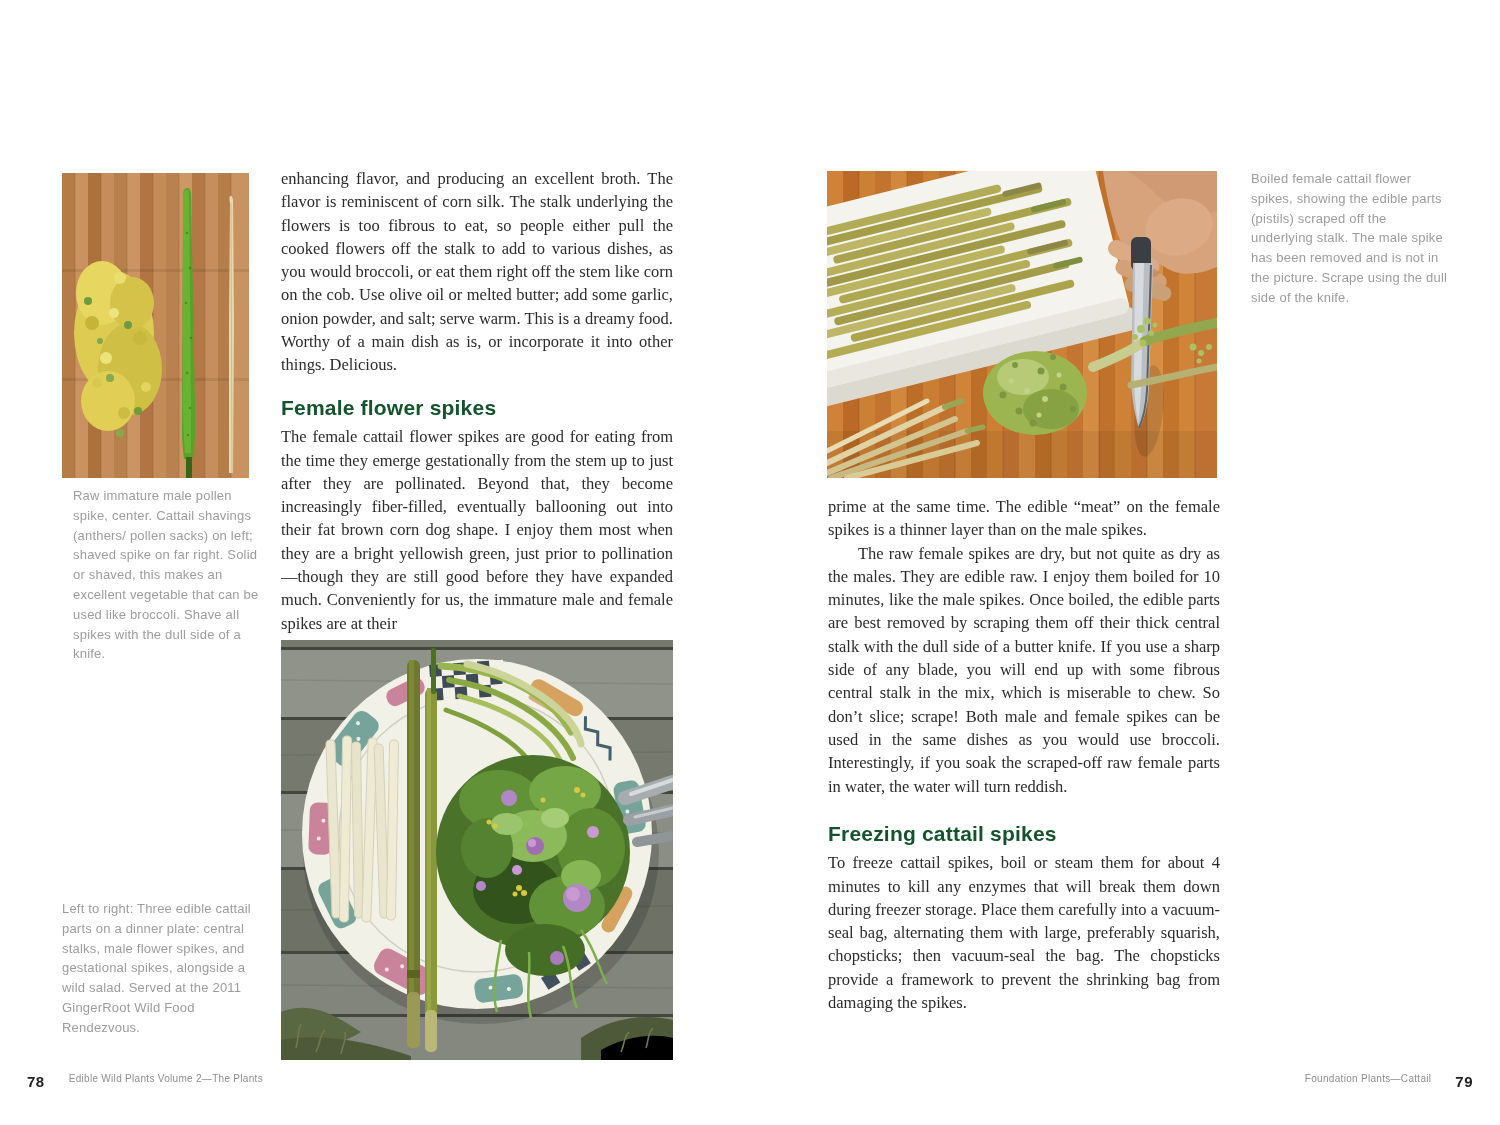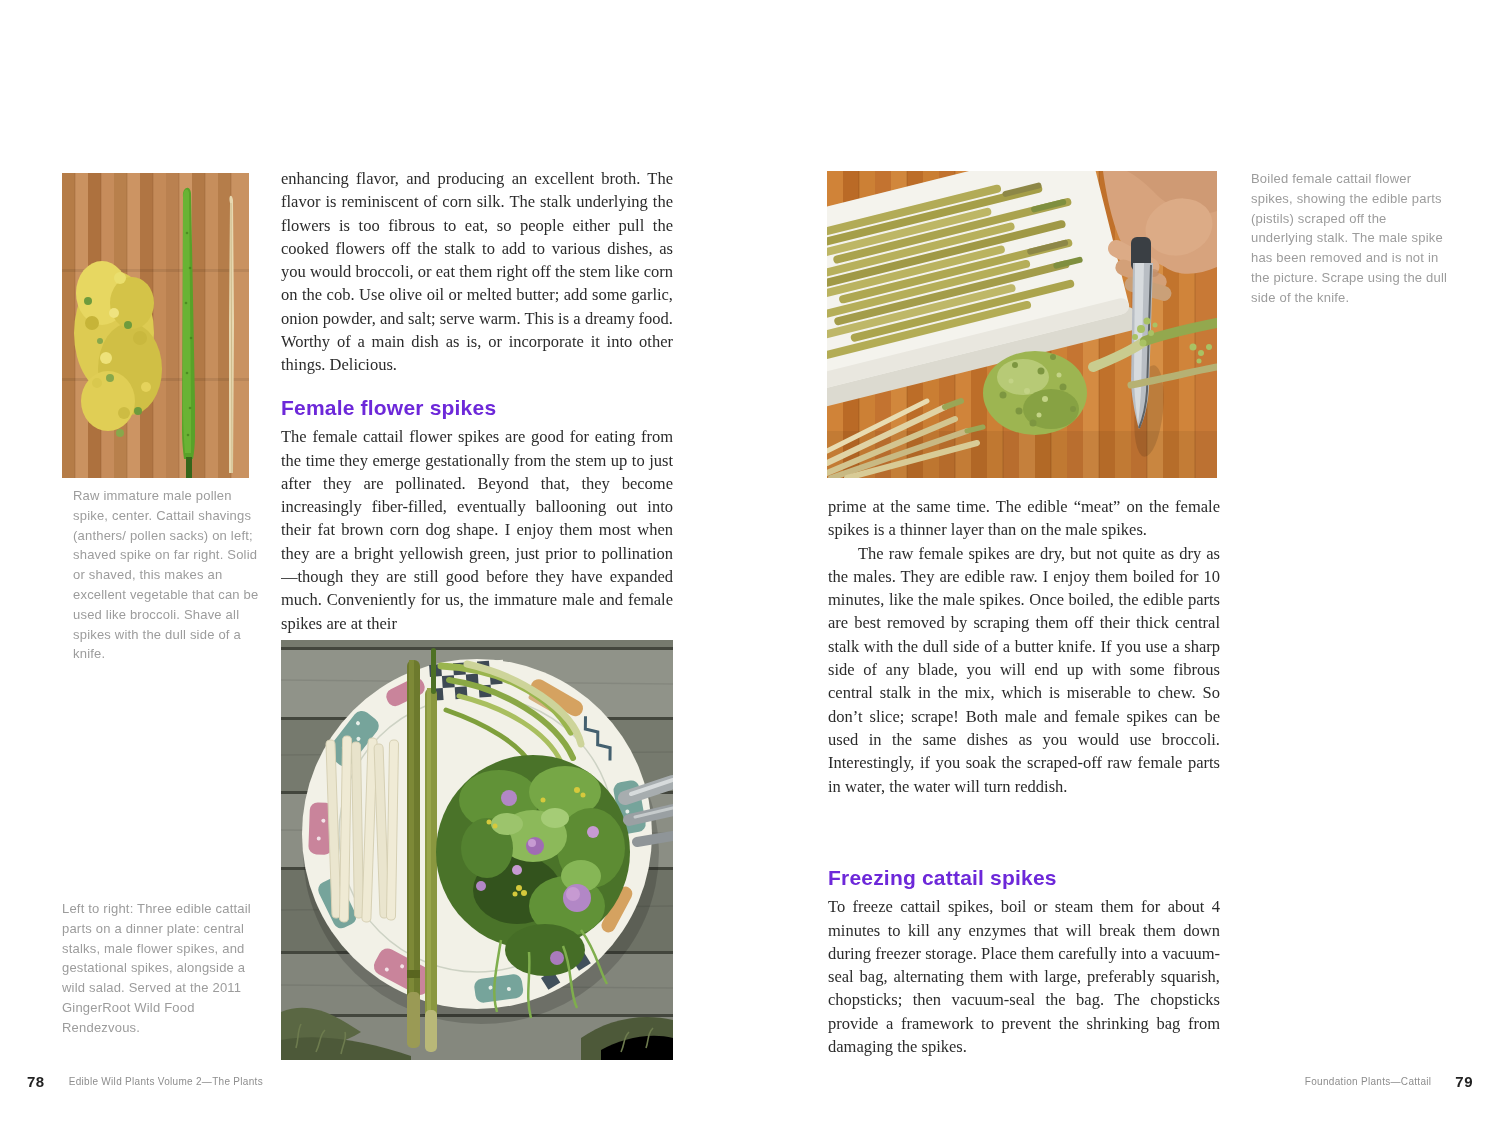--- a/index.html
+++ b/index.html
@@ -7,24 +7,24 @@
           font-family:"Liberation Serif", serif;}
   .photo{position:absolute;overflow:hidden;}
   .photo svg{display:block;}
   .caption{position:absolute;font-family:"Liberation Sans", sans-serif;
            font-size:13px;line-height:19.8px;color:#9c9c9c;letter-spacing:.2px;}
   .bodycol{position:absolute;width:392px;color:#2b2b2b;font-size:16.5px;line-height:23.3px;
            text-align:justify;}
   .bodycol p{margin:0;}
   .clip{overflow:hidden;}
   h2.sect{font-family:"Liberation Sans", sans-serif;font-weight:bold;font-size:21px;
-          letter-spacing:.2px;color:#6d28d9;margin:0 0 6px 0;text-align:left;}
+          letter-spacing:.2px;color:#14532d;margin:0 0 6px 0;text-align:left;}
   .indent{text-indent:30px;}
   .footer{position:absolute;top:1073px;font-family:"Liberation Sans", sans-serif;
-          display:flex;align-items:center;gap:24px;}
+          display:flex;align-items:flex-start;gap:24px;}
   .footer .num{font-size:15px;font-weight:bold;color:#222222;letter-spacing:.5px;}
   .footer .title{font-size:10px;color:#8d8d8d;letter-spacing:.3px;}
   .footer-left{left:27px;}
   .footer-right{right:27px;margin-left:45px;}
 </style>
 </head>
 <body>
 
 <div class="spread">
 
@@ -435,21 +435,21 @@
     </svg>
   </div>
 
   <div class="caption" style="left:1251px;top:169px;width:200px;">Boiled female cattail flower spikes, showing the edible parts (pistils) scraped off the underlying stalk. The male spike has been removed and is not in the picture. Scrape using the dull side of the knife.</div>
 
   <div class="bodycol clip" style="left:828px;top:495px;height:326px;">
     <p>prime at the same time. The edible “meat” on the female spikes is a thinner layer than on the male spikes.</p>
     <p class="indent">The raw female spikes are dry, but not quite as dry as the males. They are edible raw. I enjoy them boiled for 10 minutes, like the male spikes. Once boiled, the edible parts are best removed by scraping them off their thick central stalk with the dull side of a butter knife. If you use a sharp side of any blade, you will end up with some fibrous central stalk in the mix, which is miserable to chew. So don’t slice; scrape! Both male and female spikes can be used in the same dishes as you would use broccoli. Interestingly, if you soak the scraped-off raw female parts in water, the water will turn reddish.</p>
   </div>
 
-  <div class="bodycol clip" style="left:828px;top:822px;height:210px;margin-top:44px;">
+  <div class="bodycol clip" style="left:828px;top:822px;height:210px;">
     <h2 class="sect">Freezing cattail spikes</h2>
     <p>To freeze cattail spikes, boil or steam them for about 4 minutes to kill any enzymes that will break them down during freezer storage. Place them carefully into a vacuum-seal bag, alternating them with large, preferably squarish, chopsticks; then vacuum-seal the bag. The chopsticks provide a framework to prevent the shrinking bag from damaging the spikes.</p>
   </div>
 
   <div class="footer footer-right">
     <span class="title">Foundation Plants—Cattail</span>
     <span class="num">79</span>
   </div>
 
 </div>

